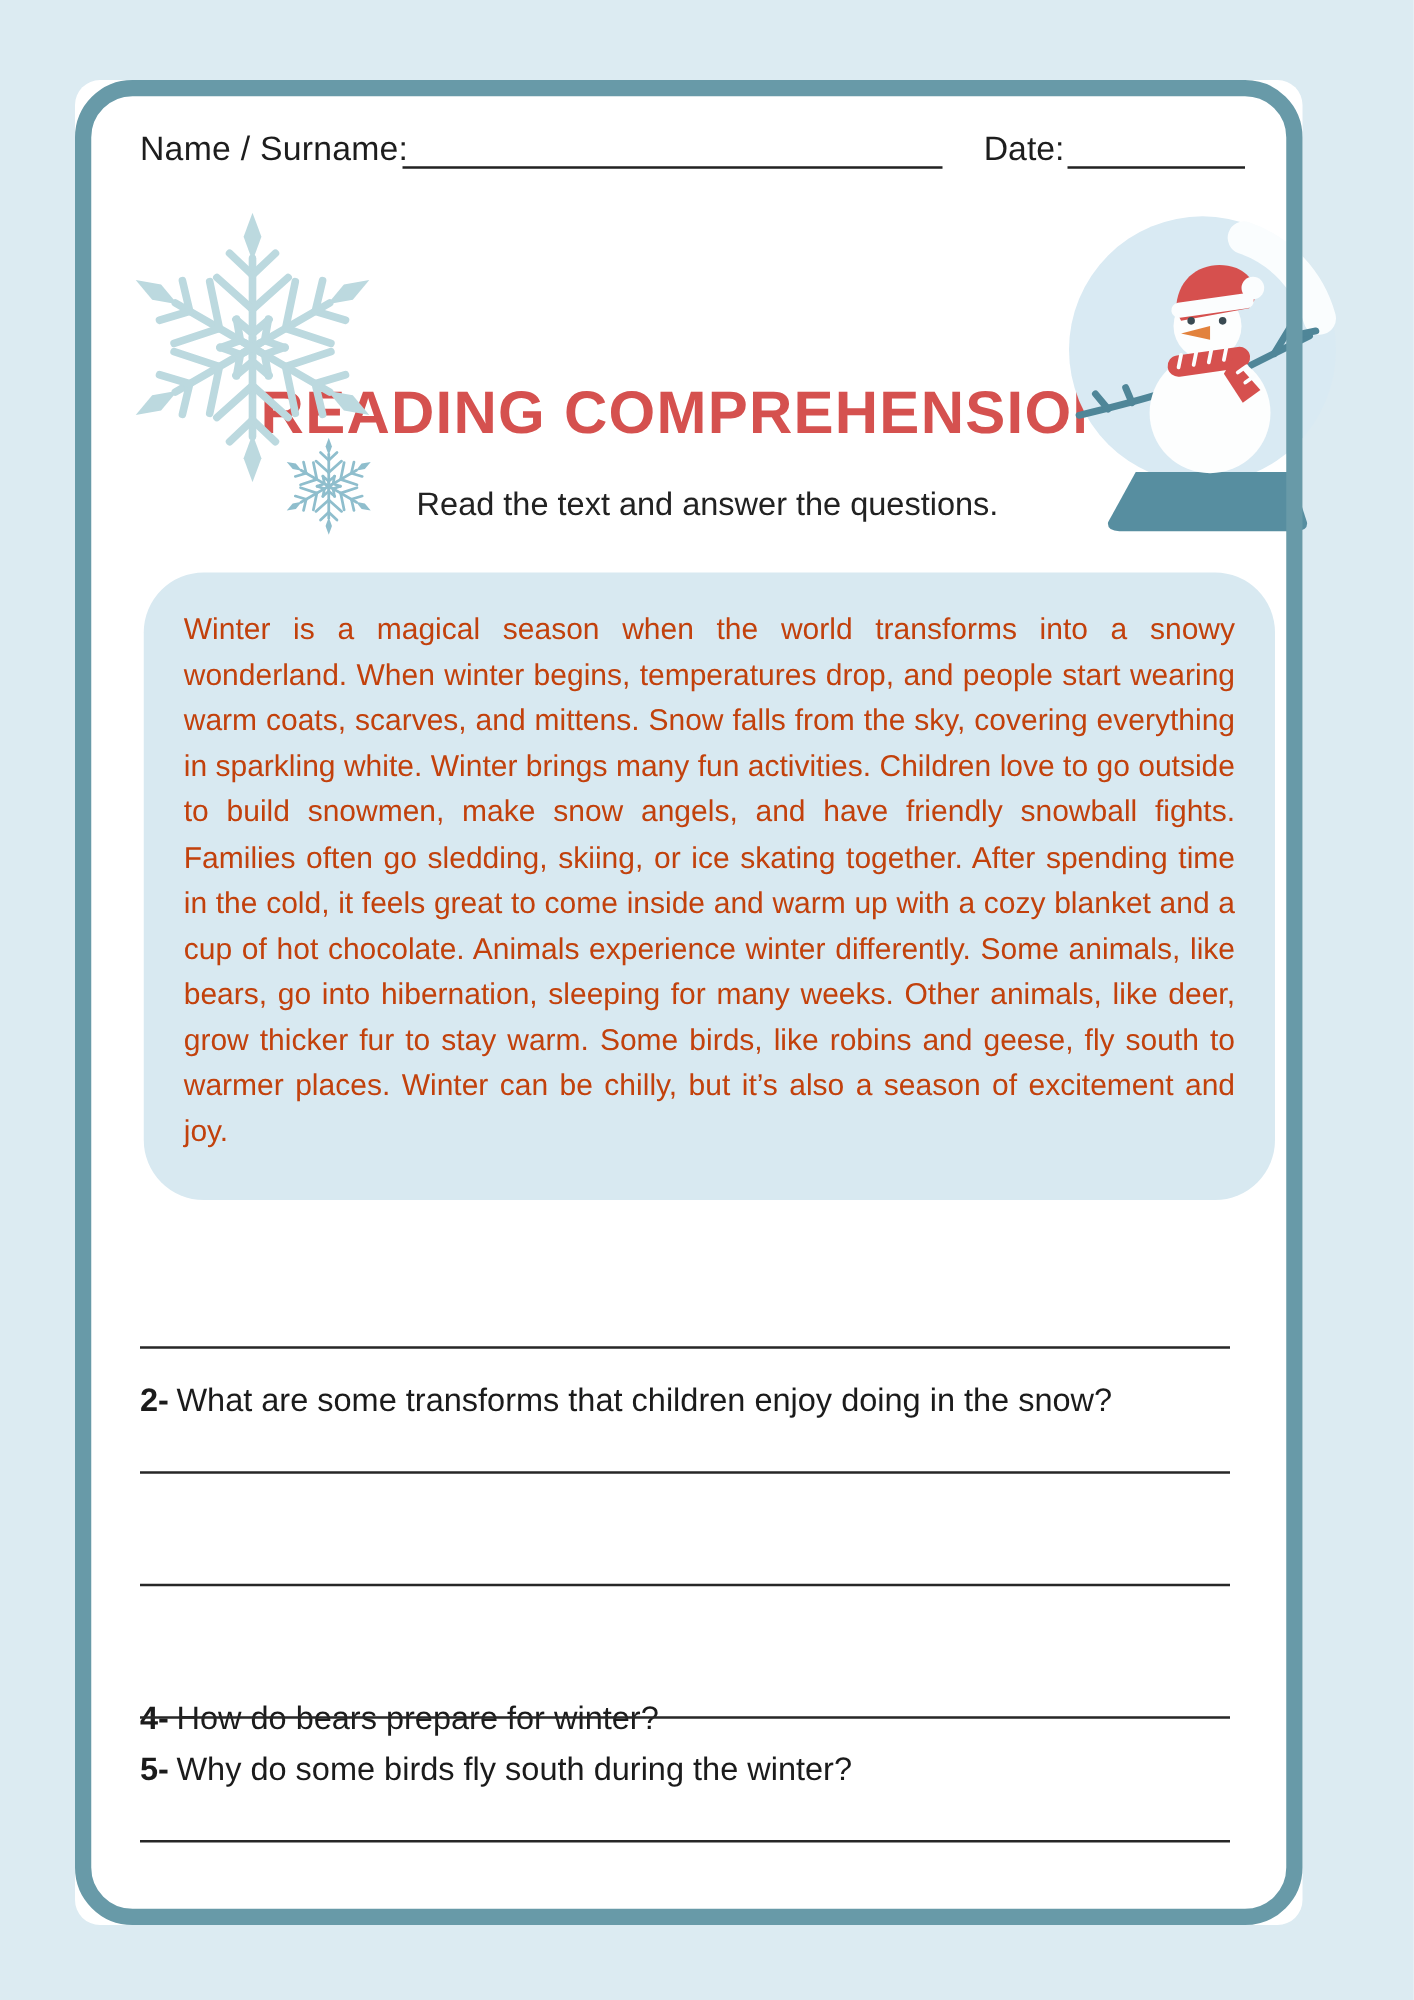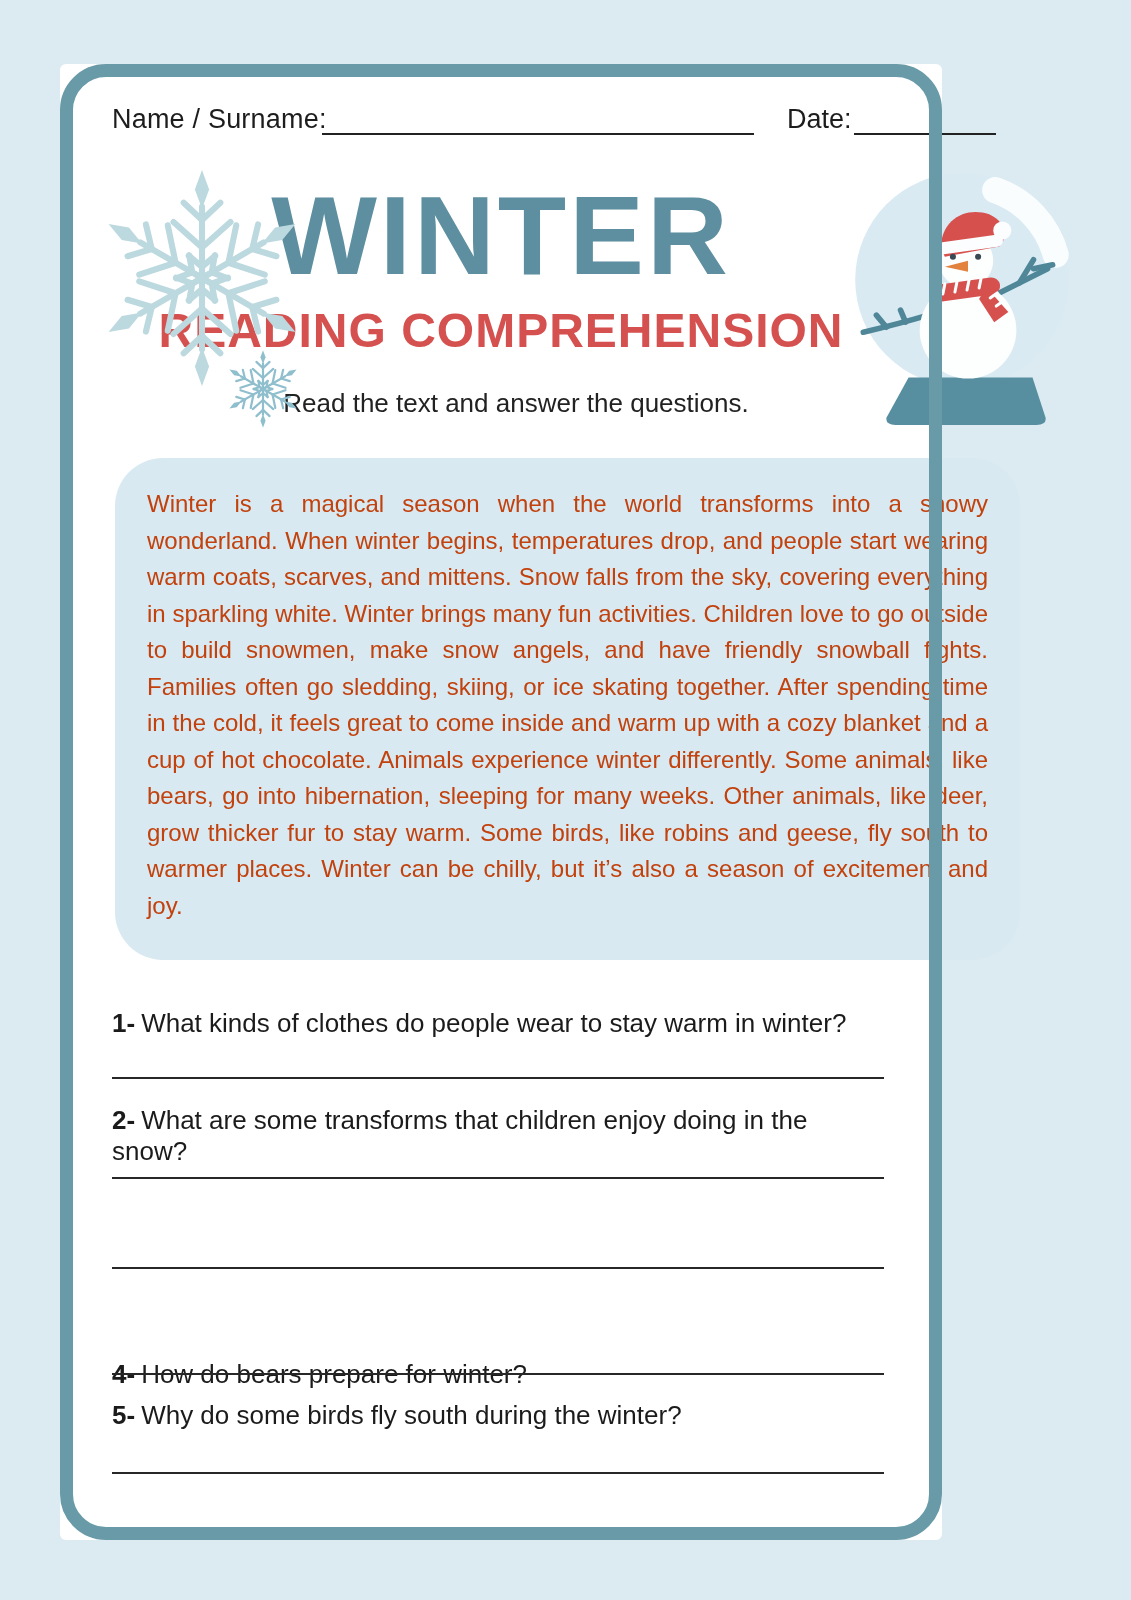--- a/index.html
+++ b/index.html
@@ -5,22 +5,22 @@
   html,body{margin:0;padding:0;}
   body{
     width:1131px;height:1600px;
     background:#DCEBF2;
     font-family:"Liberation Sans","DejaVu Sans",sans-serif;
     position:relative;
     color:#1d1d1d;
   }
   .page{position:absolute;inset:0;width:1131px;height:1600px;}
   .card{
-    position:absolute;left:60px;top:64px;width:882px;height:1476px;
-    background:#ffffff;border-radius:6px;
+    position:absolute;left:60px;top:64px;width:982px;height:1476px;
+    background:#ffffff;border-radius:20px;
   }
   .card-frame{
     position:absolute;inset:0;border:13px solid #689AA8;border-radius:46px;
     pointer-events:none;z-index:9;box-sizing:border-box;
   }
   
   .name-label{position:absolute;left:52px;top:40px;font-size:27px;letter-spacing:.2px;}
   .name-line{position:absolute;left:262px;top:69px;width:432px;border-top:2px solid #222;}
   .date-label{position:absolute;left:727px;top:40px;font-size:27px;}
   .date-line{position:absolute;left:794px;top:69px;width:142px;border-top:2px solid #222;}
@@ -141,31 +141,27 @@
         <line x1="141" y1="133" x2="148" y2="128"></line>
         <line x1="147" y1="141" x2="154" y2="136"></line>
       </g>
     </svg>
 
     <div class="name-label">Name / Surname:</div>
     <div class="name-line"></div>
     <div class="date-label">Date:</div>
     <div class="date-line"></div>
 
-    <div class="title">WINTER</div>
     <div class="subtitle">READING COMPREHENSION</div>
     <div class="instruction">Read the text and answer the questions.</div>
 
     <div class="passage">
       <p>Winter is a magical season when the world transforms into a snowy wonderland. When winter begins, temperatures drop, and people start wearing warm coats, scarves, and mittens. Snow falls from the sky, covering everything in sparkling white. Winter brings many fun activities. Children love to go outside to build snowmen, make snow angels, and have friendly snowball fights. Families often go sledding, skiing, or ice skating together. After spending time in the cold, it feels great to come inside and warm up with a cozy blanket and a cup of hot chocolate. Animals experience winter differently. Some animals, like bears, go into hibernation, sleeping for many weeks. Other animals, like deer, grow thicker fur to stay warm. Some birds, like robins and geese, fly south to warmer places. Winter can be chilly, but it’s also a season of excitement and joy.</p>
     </div>
 
-    <div class="question q1">
-      <b>1-</b><span>What kinds of clothes do people wear to stay warm in winter?</span>
-    </div>
     <div class="answer-line l1"></div>
 
     <div class="question q2">
       <b>2-</b><span>What are some transforms that children enjoy doing in the snow?</span>
     </div>
     <div class="answer-line l2"></div>
 
     <div class="answer-line l3"></div>
 
     <div class="question q4">

